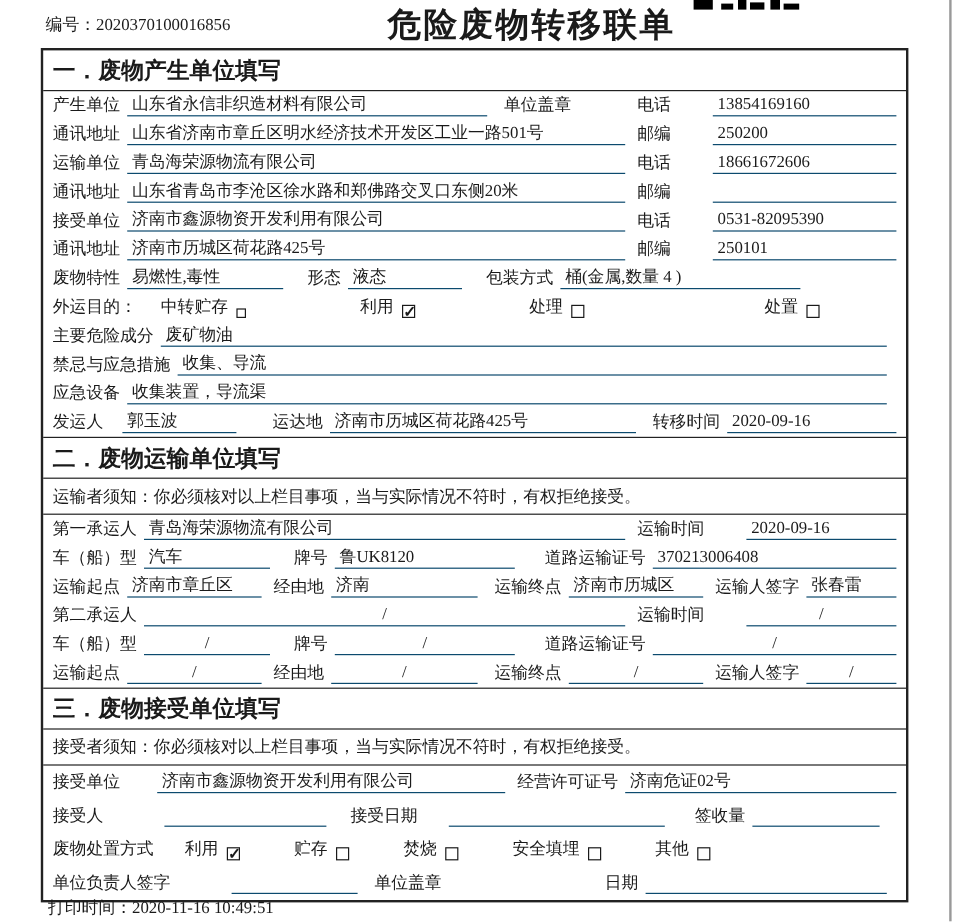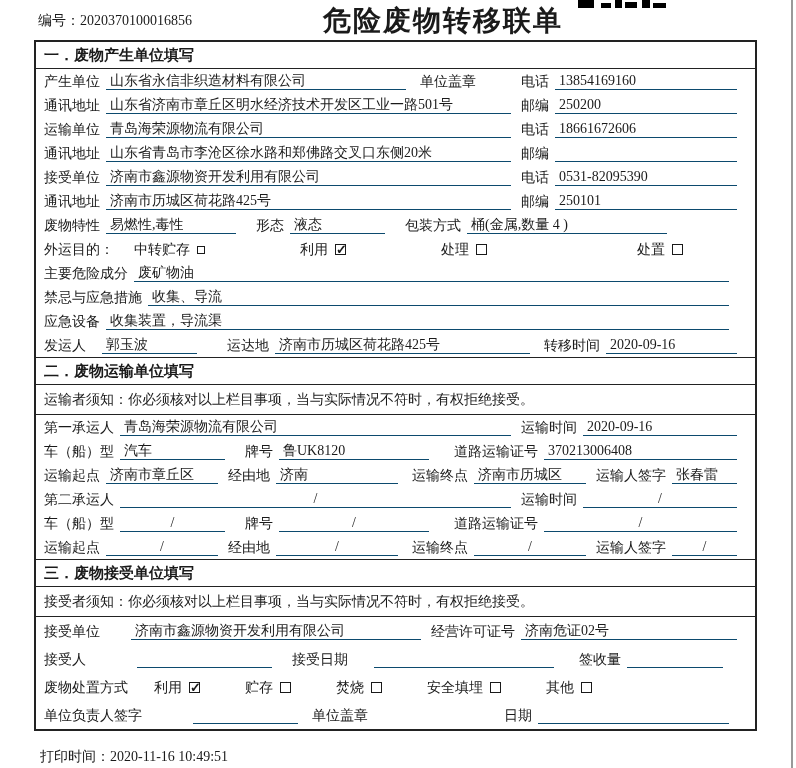--- a/index.html
+++ b/index.html
@@ -10,38 +10,38 @@
 
   .serial { position:absolute; left:38px; top:12px; white-space:nowrap; }
   .doc-title { position:absolute; left:443px; top:2px; transform:translateX(-50%);
                font-family:"Liberation Sans","DejaVu Sans",sans-serif; font-weight:700;
                font-size:28px; letter-spacing:2px; white-space:nowrap; }
   .qr { position:absolute; left:578px; top:0; height:8px; display:flex; align-items:flex-end; }
   .qr span { display:inline-block; background:#000; }
 
   .sheet { position:absolute; left:34px; top:40px; width:723px; border:2px solid #222; background:#fff; }
 
-  .sec { font-family:"Liberation Sans","DejaVu Sans",sans-serif; font-weight:700; font-size:15px;
+  .sec { font-family:"Liberation Sans","DejaVu Sans",sans-serif; font-weight:700; font-size:19px;
          padding:4px 8px 3px 8px; border-bottom:1.5px solid #222; }
   .bt { border-top:1.5px solid #222; }
   .notice { padding:6px 8px 5px 8px; border-bottom:1.5px solid #222; }
 
-  .row { display:flex; align-items:flex-end; height:24px; padding:0 18px 3px 8px; }
+  .row { display:flex; align-items:flex-end; height:24px; padding:0 8px 3px 8px; }
   .row.tall { height:28px; padding-bottom:5px; }
   .lbl { white-space:nowrap; margin-right:6px; line-height:17px; }
   .u { display:inline-block; border-bottom:1px solid #0c4a6e; padding:0 4px; height:18px;
        line-height:18px; white-space:nowrap; overflow:hidden; }
   .grow { flex:1; }
   .spacer { flex:1; }
   .ctr { text-align:center; }
-  .rgroup { display:flex; align-items:flex-end; width:216px; flex-shrink:0; }
+  .rgroup { display:flex; align-items:flex-end; width:216px; flex-shrink:0;gap:29px; }
   .ml10{margin-left:10px;} .ml14{margin-left:14px;} .ml20{margin-left:20px;} .ml25{margin-left:25px;}
   .ml30{margin-left:30px;} .ml45{margin-left:45px;} .ml95{margin-left:95px;} .ml130{margin-left:130px;} .ml150{margin-left:150px;}
 
-  .cbitem { white-space:nowrap; display:inline-flex; align-items:center; line-height:17px; }
+  .cbitem { white-space:nowrap; display:inline-flex; align-items:flex-end; line-height:17px; }
   .cbox { display:inline-block; width:11px; height:11px; border:1.5px solid #1a1a1a;
           margin-left:7px; position:relative; background:#fff; }
   .cbox.small { width:8px; height:8px; }
   .cbox.checked::after { content:"✓"; position:absolute; left:0px; top:-4px; font-size:13px; font-weight:700; }
 
   .print-line { position:absolute; left:40px; top:748px; white-space:nowrap; }
 </style>
 </head>
 <body>
 

